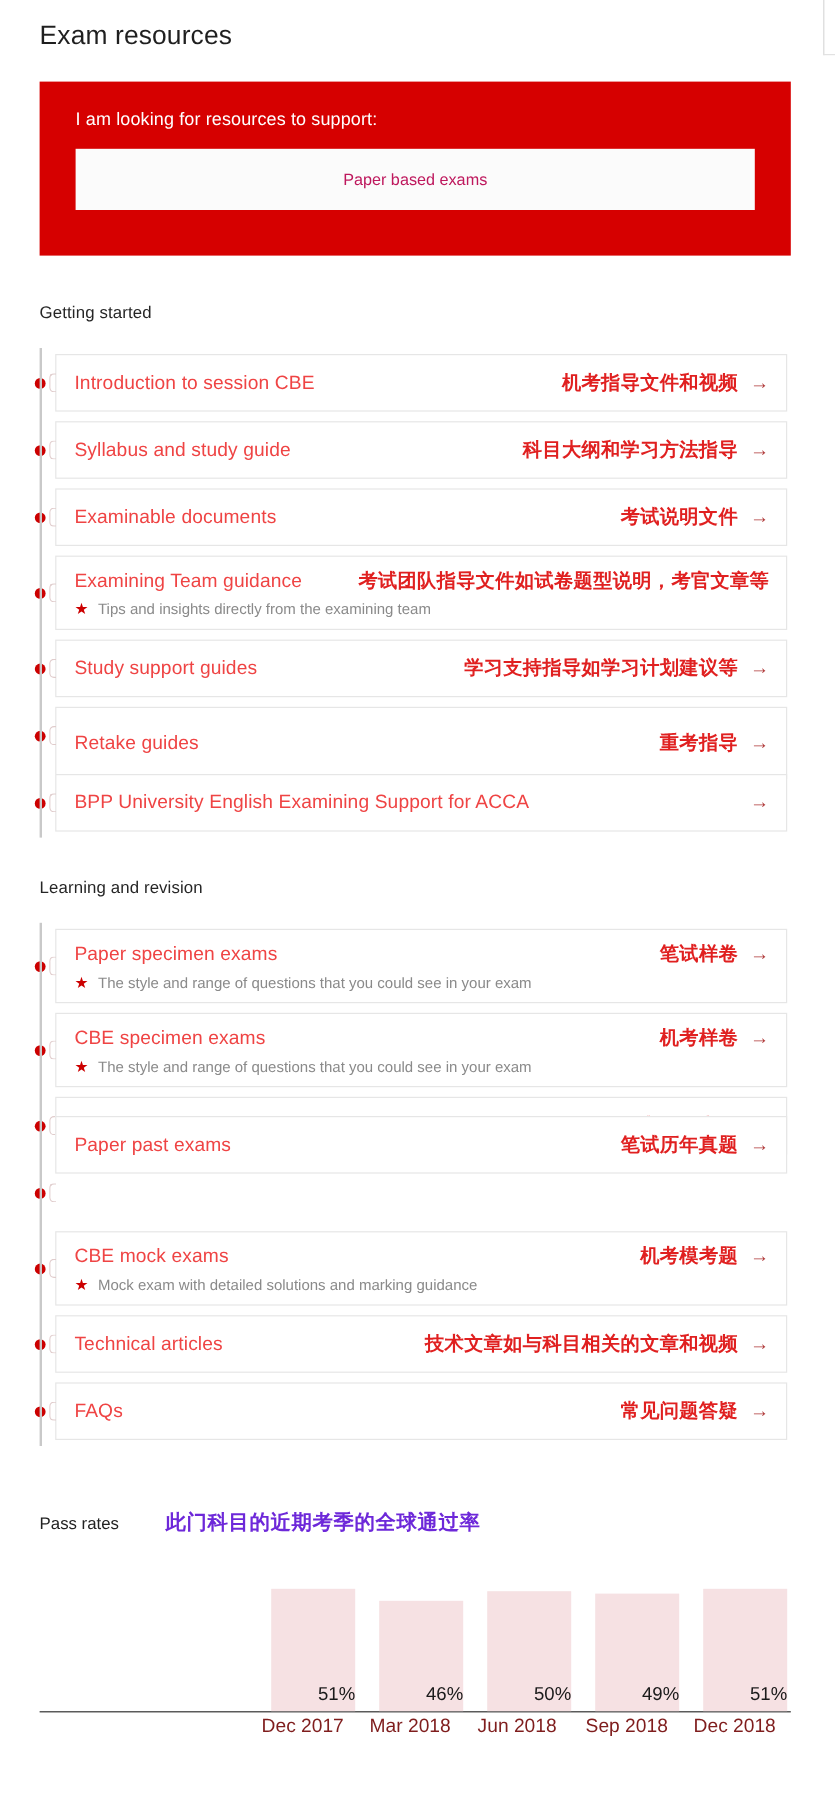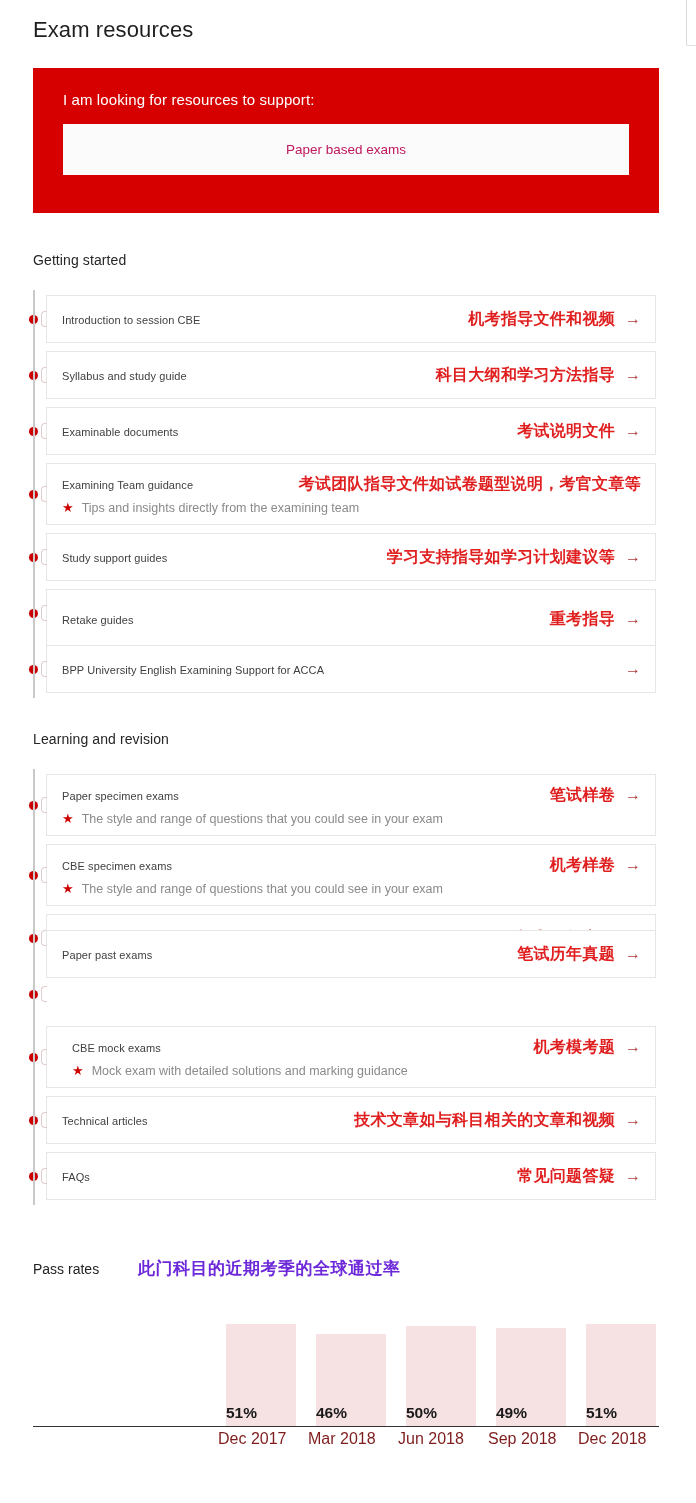--- a/index.html
+++ b/index.html
@@ -108,22 +108,22 @@
     display: flex;
     flex-direction: column;
     justify-content: center;
   }
   .card-row {
     display: flex;
     align-items: baseline;
     width: 100%;
   }
   .card-title {
-    font-size: 11px;
-    color: #404040;
+    font-size: 16px;
+    color: #ef4444;
     font-weight: 400;
     white-space: nowrap;
     letter-spacing: .1px;
     text-align: right;
   }
   .card-cn {
     font-size: 16px;
     font-weight: 700;
     color: #e02020;
     white-space: nowrap;
@@ -198,24 +198,23 @@
   .bar {
     position: absolute;
     bottom: 24px;
     width: 70px;
     background: #f6e1e3;
   }
   .bar-value {
     position: absolute;
     left: 0; right: 0;
     bottom: 4px;
-    text-align: left;
+    text-align: right;
     font-size: 15.5px;
     color: #1a1a1a;
-    font-weight: bold;
   }
   .bar-label {
     position: absolute;
     top: 130px;
     width: 86px;
     text-align: left;
     font-size: 16px;
     color: #7f1d1d;
   }
 </style>
@@ -375,21 +374,21 @@
           <div class="card-row">
             <span class="card-title">Paper past exams</span>
             <span class="spacer"></span>
             <span class="card-cn">笔试历年真题</span>
             <span class="arrow">→</span>
           </div>
         </div>
       </div>
       <div class="dot" style="top: 989.5px;"></div>
       <div class="bracket" style="top: 986px;"></div>
-      <div class="card" style="top: 1026px; height: 62px; padding-left: 10px;">
+      <div class="card" style="top: 1026px; height: 62px;">
         <div class="card-inner">
           <div class="card-row">
             <span class="card-title">CBE mock exams</span>
             <span class="spacer"></span>
             <span class="card-cn">机考模考题</span>
             <span class="arrow">→</span>
           </div>
           <div class="card-sub">
             <span class="star">★</span>
             <span class="card-sub-text">Mock exam with detailed solutions and marking guidance</span>

